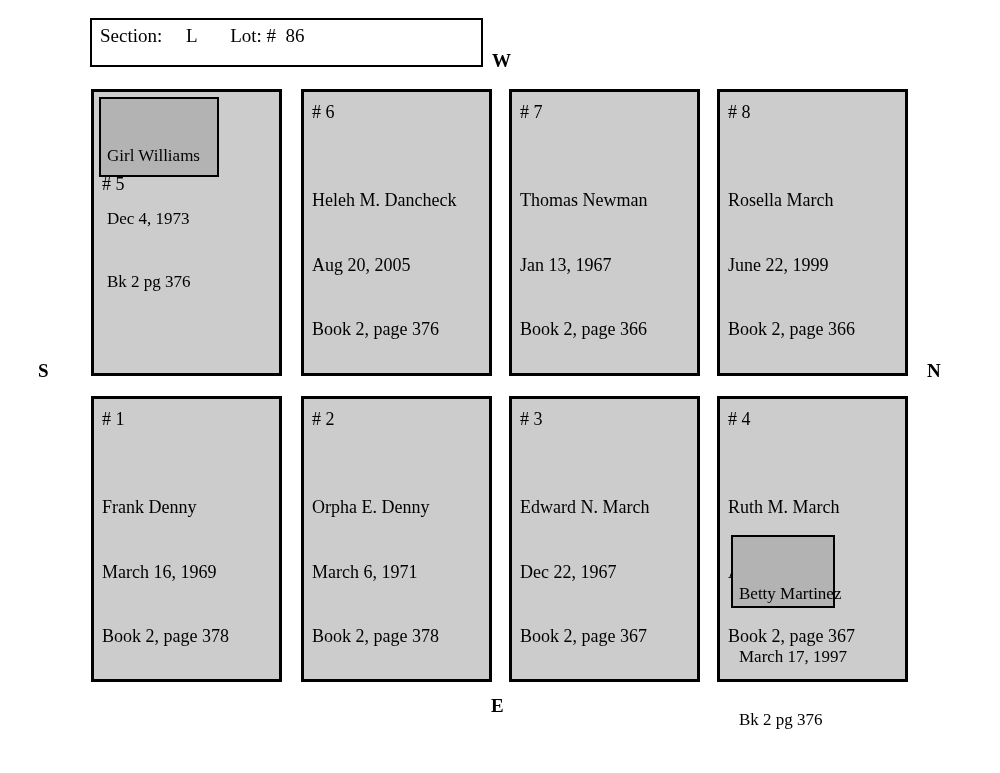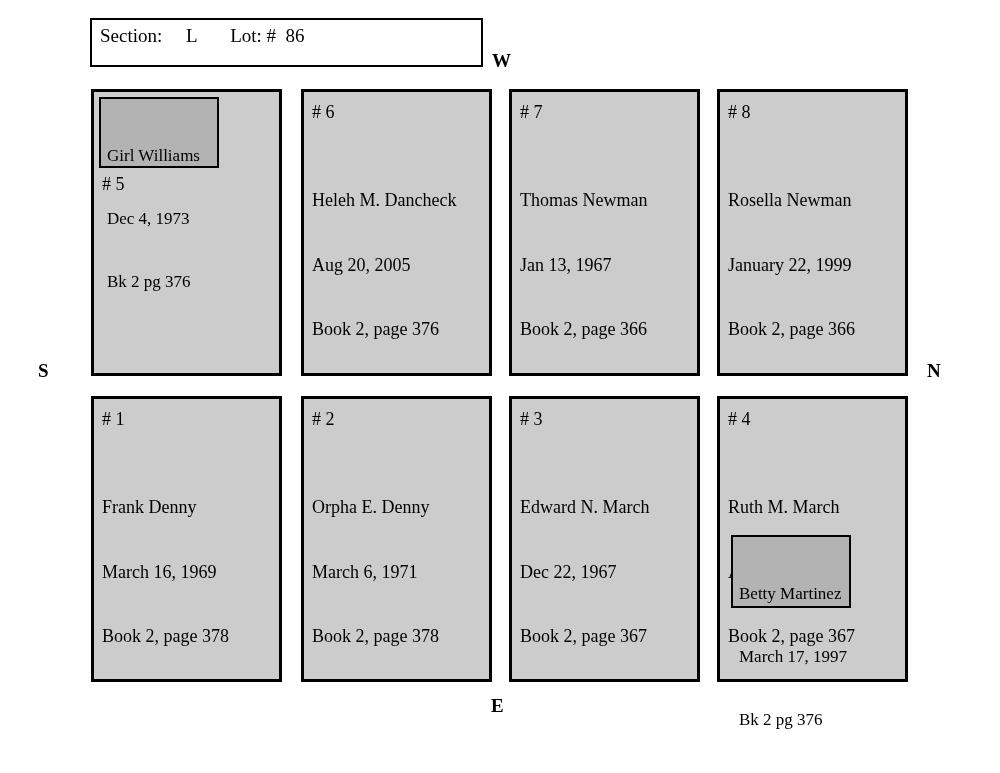--- a/index.html
+++ b/index.html
@@ -101,26 +101,26 @@
     font-size: 17px;
     line-height: 21px;
     white-space: pre;
   }
   .marker-text .line { display: block; }
 
   #marker-5 {
     left: 5px;
     top: 5px;
     width: 120px;
-    height: 71px;
+    height: 80px;
   }
   #marker-4 {
     left: 11px;
     top: 136px;
-    width: 120px;
+    width: 104px;
     height: 73px;
   }
 </style>
 </head>
 <body>
 
 <div id="lot-header">
   <span class="header-line">Section:     L       Lot: #  86</span>
 </div>
 
@@ -154,22 +154,22 @@
   <span class="plot-body pos-top">
     <span class="line">Thomas Newman</span>
     <span class="line">Jan 13, 1967</span>
     <span class="line">Book 2, page 366</span>
   </span>
 </div>
 
 <div class="plot plot-row-top plot-col-4">
   <span class="plot-number pos-top"># 8</span>
   <span class="plot-body pos-top">
-    <span class="line">Rosella Newman</span>
-    <span class="line">January 22, 1999</span>
+    <span class="line">Rosella March</span>
+    <span class="line">June 22, 1999</span>
     <span class="line">Book 2, page 366</span>
   </span>
 </div>
 
 <div class="plot plot-row-bottom plot-col-1">
   <span class="plot-number pos-top"># 1</span>
   <span class="plot-body pos-top">
     <span class="line">Frank Denny</span>
     <span class="line">March 16, 1969</span>
     <span class="line">Book 2, page 378</span>

